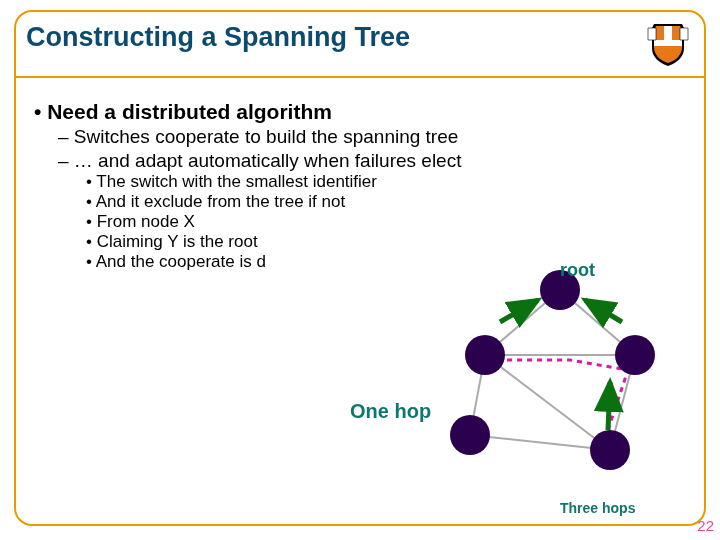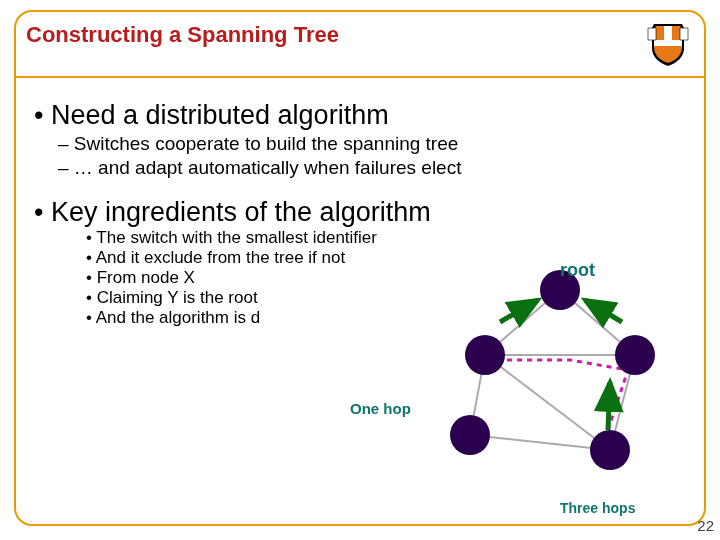--- a/index.html
+++ b/index.html
@@ -24,61 +24,62 @@
     position: absolute;
     left: 14px;
     right: 14px;
     top: 76px;
     border-top: 2px solid #e69c00;
   }
   .title {
     position: absolute;
     left: 26px;
     top: 22px;
-    font-size: 22px;
+    font-size: 27px;
     font-weight: bold;
-    color: #b91c1c;
+    color: #0c4a6e;
   }
   .logo {
     position: absolute;
     right: 28px;
     top: 20px;
     width: 48px;
     height: 48px;
   }
   .content {
     position: absolute;
     left: 30px;
     top: 92px;
     right: 28px;
     bottom: 24px;
     color: #000;
   }
   .lvl1 {
-    font-size: 27px;
+    font-size: 21px;
     padding-left: 4px;
     margin-top: 8px;
+    font-weight: bold;
   }
   .lvl2 {
     font-size: 19px;
     padding-left: 28px;
     margin-top: 2px;
   }
   .lvl3 {
     font-size: 17px;
     padding-left: 56px;
     margin-top: 0px;
   }
   .purple { color: #0f766e; font-weight: bold; }
   .page-num {
     position: absolute;
     right: 6px;
     bottom: 6px;
     font-size: 15px;
-    color: #404040;
+    color: #ec4899;
   }
   .diagram {
     position: absolute;
     right: 30px;
     top: 250px;
     width: 280px;
     height: 260px;
     pointer-events: none;
   }
 </style>
@@ -96,26 +97,25 @@
   <rect x="10" y="20" width="28" height="6" fill="#fff"></rect>
   <rect x="20" y="6" width="8" height="14" fill="#fff"></rect>
   <path d="M4 8 L12 8 L12 20 L4 20 Z M36 8 L44 8 L44 20 L36 20 Z" fill="#fff" stroke="#000" stroke-width="0.6"></path>
 </svg>
 
 <div class="content">
   <div class="lvl1">• Need a distributed algorithm</div>
   <div class="lvl2">– Switches cooperate to build the spanning tree</div>
   <div class="lvl2">– … and adapt automatically when failures elect</div>
 
-  <div class="lvl1" style="margin-top:18px">• Key ingredients of the algorithm</div>
   <div class="lvl3">• The switch with the smallest identifier</div>
   <div class="lvl3">• And it exclude from the tree if not</div>
   <div class="lvl3">• From node X</div>
   <div class="lvl3">• Claiming Y is the root</div>
-  <div class="lvl3">• And the algorithm is d</div>
+  <div class="lvl3">• And the cooperate is d</div>
 </div>
 
 <svg class="diagram" viewBox="0 0 280 260">
   <defs>
     <marker id="arrG" markerWidth="10" markerHeight="10" refX="6" refY="3" orient="auto">
       <path d="M0,0 L7,3 L0,6 Z" fill="#0a7010"></path>
     </marker>
   </defs>
 
   <line x1="150" y1="40" x2="75" y2="105" stroke="#aaa" stroke-width="2"></line>
@@ -133,16 +133,16 @@
   <line x1="198" y1="180" x2="200" y2="132" stroke="#0a7010" stroke-width="5" marker-end="url(#arrG)"></line>
 
   <circle cx="150" cy="40" r="20" fill="#2b004f"></circle>
   <circle cx="75" cy="105" r="20" fill="#2b004f"></circle>
   <circle cx="225" cy="105" r="20" fill="#2b004f"></circle>
   <circle cx="60" cy="185" r="20" fill="#2b004f"></circle>
   <circle cx="200" cy="200" r="20" fill="#2b004f"></circle>
 </svg>
 
 <div class="purple" style="position:absolute; left:560px; top:260px; font-size:18px;">root</div>
-<div class="purple" style="position:absolute; left:350px; top:400px; font-size:15px;">One hop</div>
+<div class="purple" style="position:absolute; left:350px; top:400px; font-size:20px;">One hop</div>
 <div class="purple" style="position:absolute; left:560px; top:500px; font-size:14px;">Three hops</div>
 
 <div class="page-num">22</div>
 
 </body></html>

